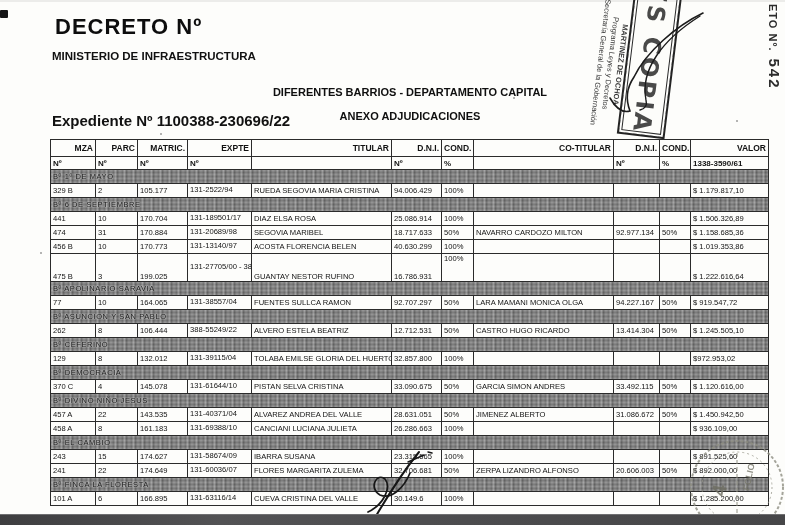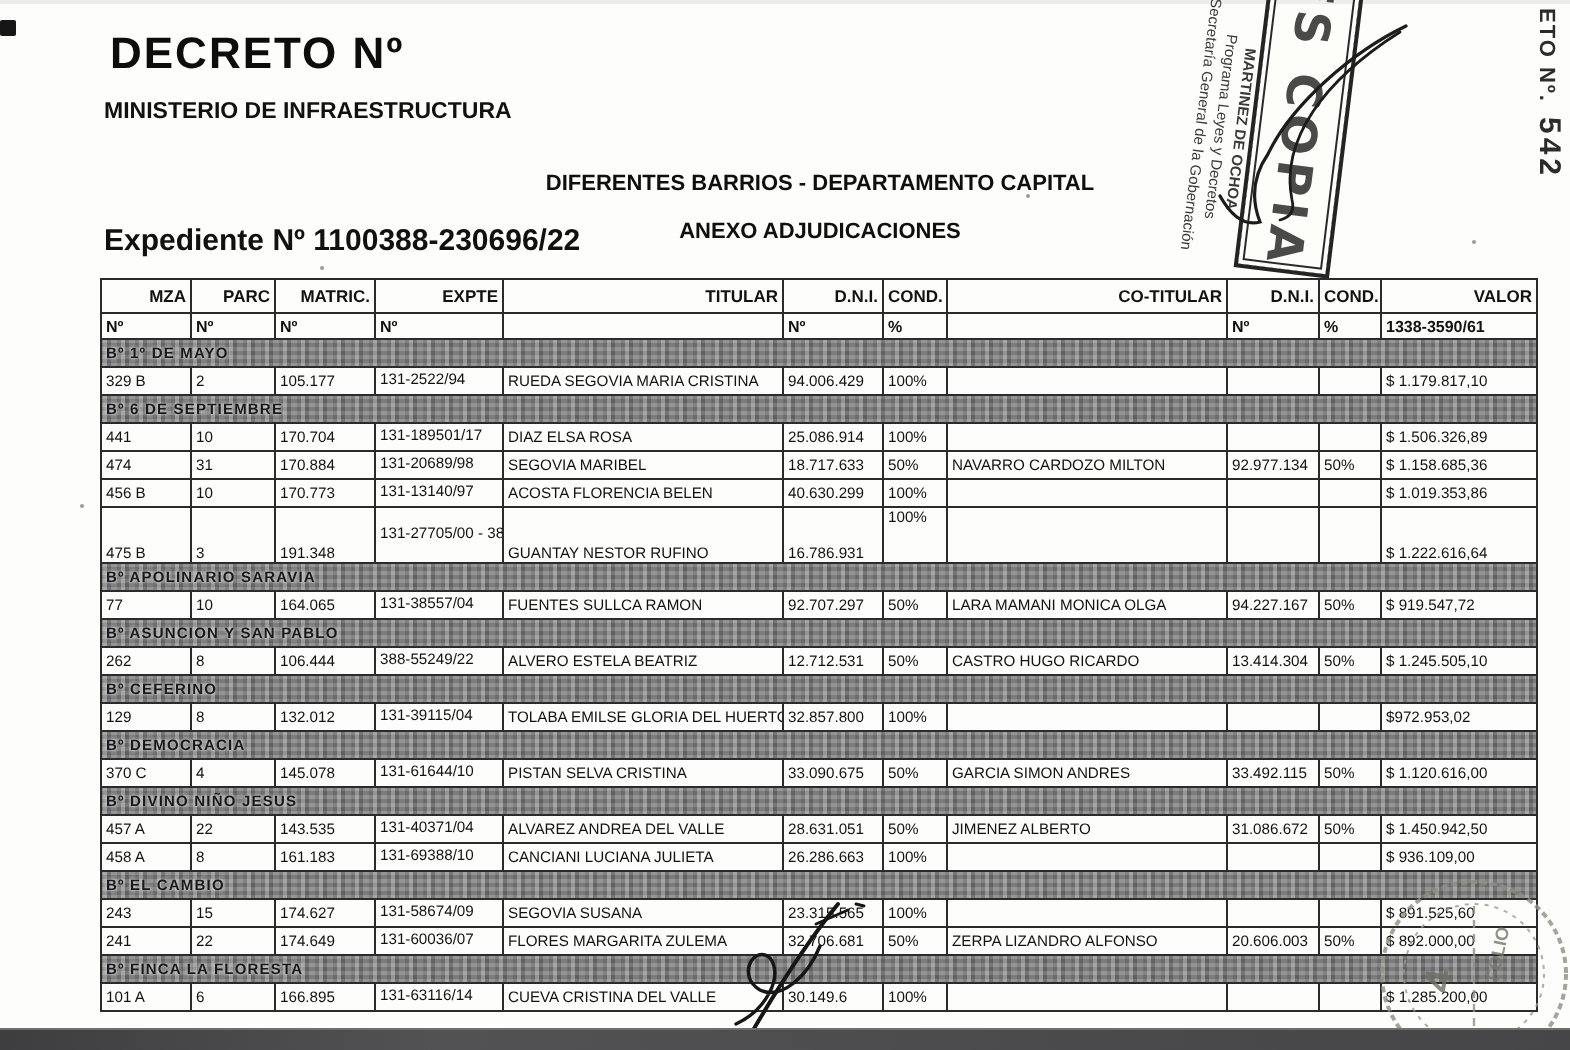--- a/index.html
+++ b/index.html
@@ -57,21 +57,21 @@
     border-collapse:collapse;table-layout:fixed;
     font-size:7.6px;color:#121212;
   }
   table.adj th, table.adj td{
     border:1px solid #2b2b2b;padding:0 2px;overflow:hidden;white-space:nowrap;
     height:13px;vertical-align:middle;text-align:left;
   }
   table.adj thead tr.h1 th{height:16px;font-size:8.5px;font-weight:bold;text-align:right;}
   table.adj thead tr.h2 th{height:12px;font-size:8px;font-weight:bold;}
   td.band-cell{
-    height:10px;text-align:center;font-weight:bold;font-size:7.5px;letter-spacing:.6px;
+    height:10px;text-align:center;font-weight:normal;font-size:7.5px;letter-spacing:.6px;
     color:#191919;text-shadow:0 0 2px rgba(255,255,255,.9);
     background:
       repeating-linear-gradient(90deg, rgba(255,255,255,.22) 0 2px, rgba(0,0,0,.16) 2px 4px, rgba(255,255,255,.06) 4px 7px, rgba(0,0,0,.08) 7px 9px),
       repeating-linear-gradient(0deg, #8d8d8d 0 2px, #747474 2px 4px);
   }
   td.cell-valor{text-align:right;padding-right:3px;margin-top:32px;}
   td.cell-expte{white-space:normal;line-height:1.15;}
   tr.tall td{height:27px;vertical-align:bottom;}
   tr.tall td.cell-cond1{vertical-align:top;}
   tr.tall td.cell-expte{vertical-align:middle;}
@@ -220,21 +220,21 @@
         <td class="cell-dni1">40.630.299</td>
         <td class="cell-cond1">100%</td>
         <td class="cell-cotitular"></td>
         <td class="cell-dni2"></td>
         <td class="cell-cond2"></td>
         <td class="cell-valor">$ 1.019.353,86</td>
       </tr>
       <tr class="tall">
         <td class="cell-mza">475 B</td>
         <td class="cell-parc">3</td>
-        <td class="cell-matric">191.348</td>
+        <td class="cell-matric">199.025</td>
         <td class="cell-expte">131-27705/00 - 388-198109/22</td>
         <td class="cell-titular">GUANTAY NESTOR RUFINO</td>
         <td class="cell-dni1">16.786.931</td>
         <td class="cell-cond1">100%</td>
         <td class="cell-cotitular"></td>
         <td class="cell-dni2"></td>
         <td class="cell-cond2"></td>
         <td class="cell-valor">$ 1.222.616,64</td>
       </tr>
       <tr>
@@ -331,21 +331,21 @@
         <td class="cell-valor">$ 936.109,00</td>
       </tr>
       <tr>
         <td colspan="11" class="band-cell">Bº EL CAMBIO</td>
       </tr>
       <tr>
         <td class="cell-mza">243</td>
         <td class="cell-parc">15</td>
         <td class="cell-matric">174.627</td>
         <td class="cell-expte">131-58674/09</td>
-        <td class="cell-titular">SEGOVIA SUSANA</td>
+        <td class="cell-titular">IBARRA SUSANA</td>
         <td class="cell-dni1">23.315.565</td>
         <td class="cell-cond1">100%</td>
         <td class="cell-cotitular"></td>
         <td class="cell-dni2"></td>
         <td class="cell-cond2"></td>
         <td class="cell-valor">$ 891.525,60</td>
       </tr>
       <tr>
         <td class="cell-mza">241</td>
         <td class="cell-parc">22</td>

